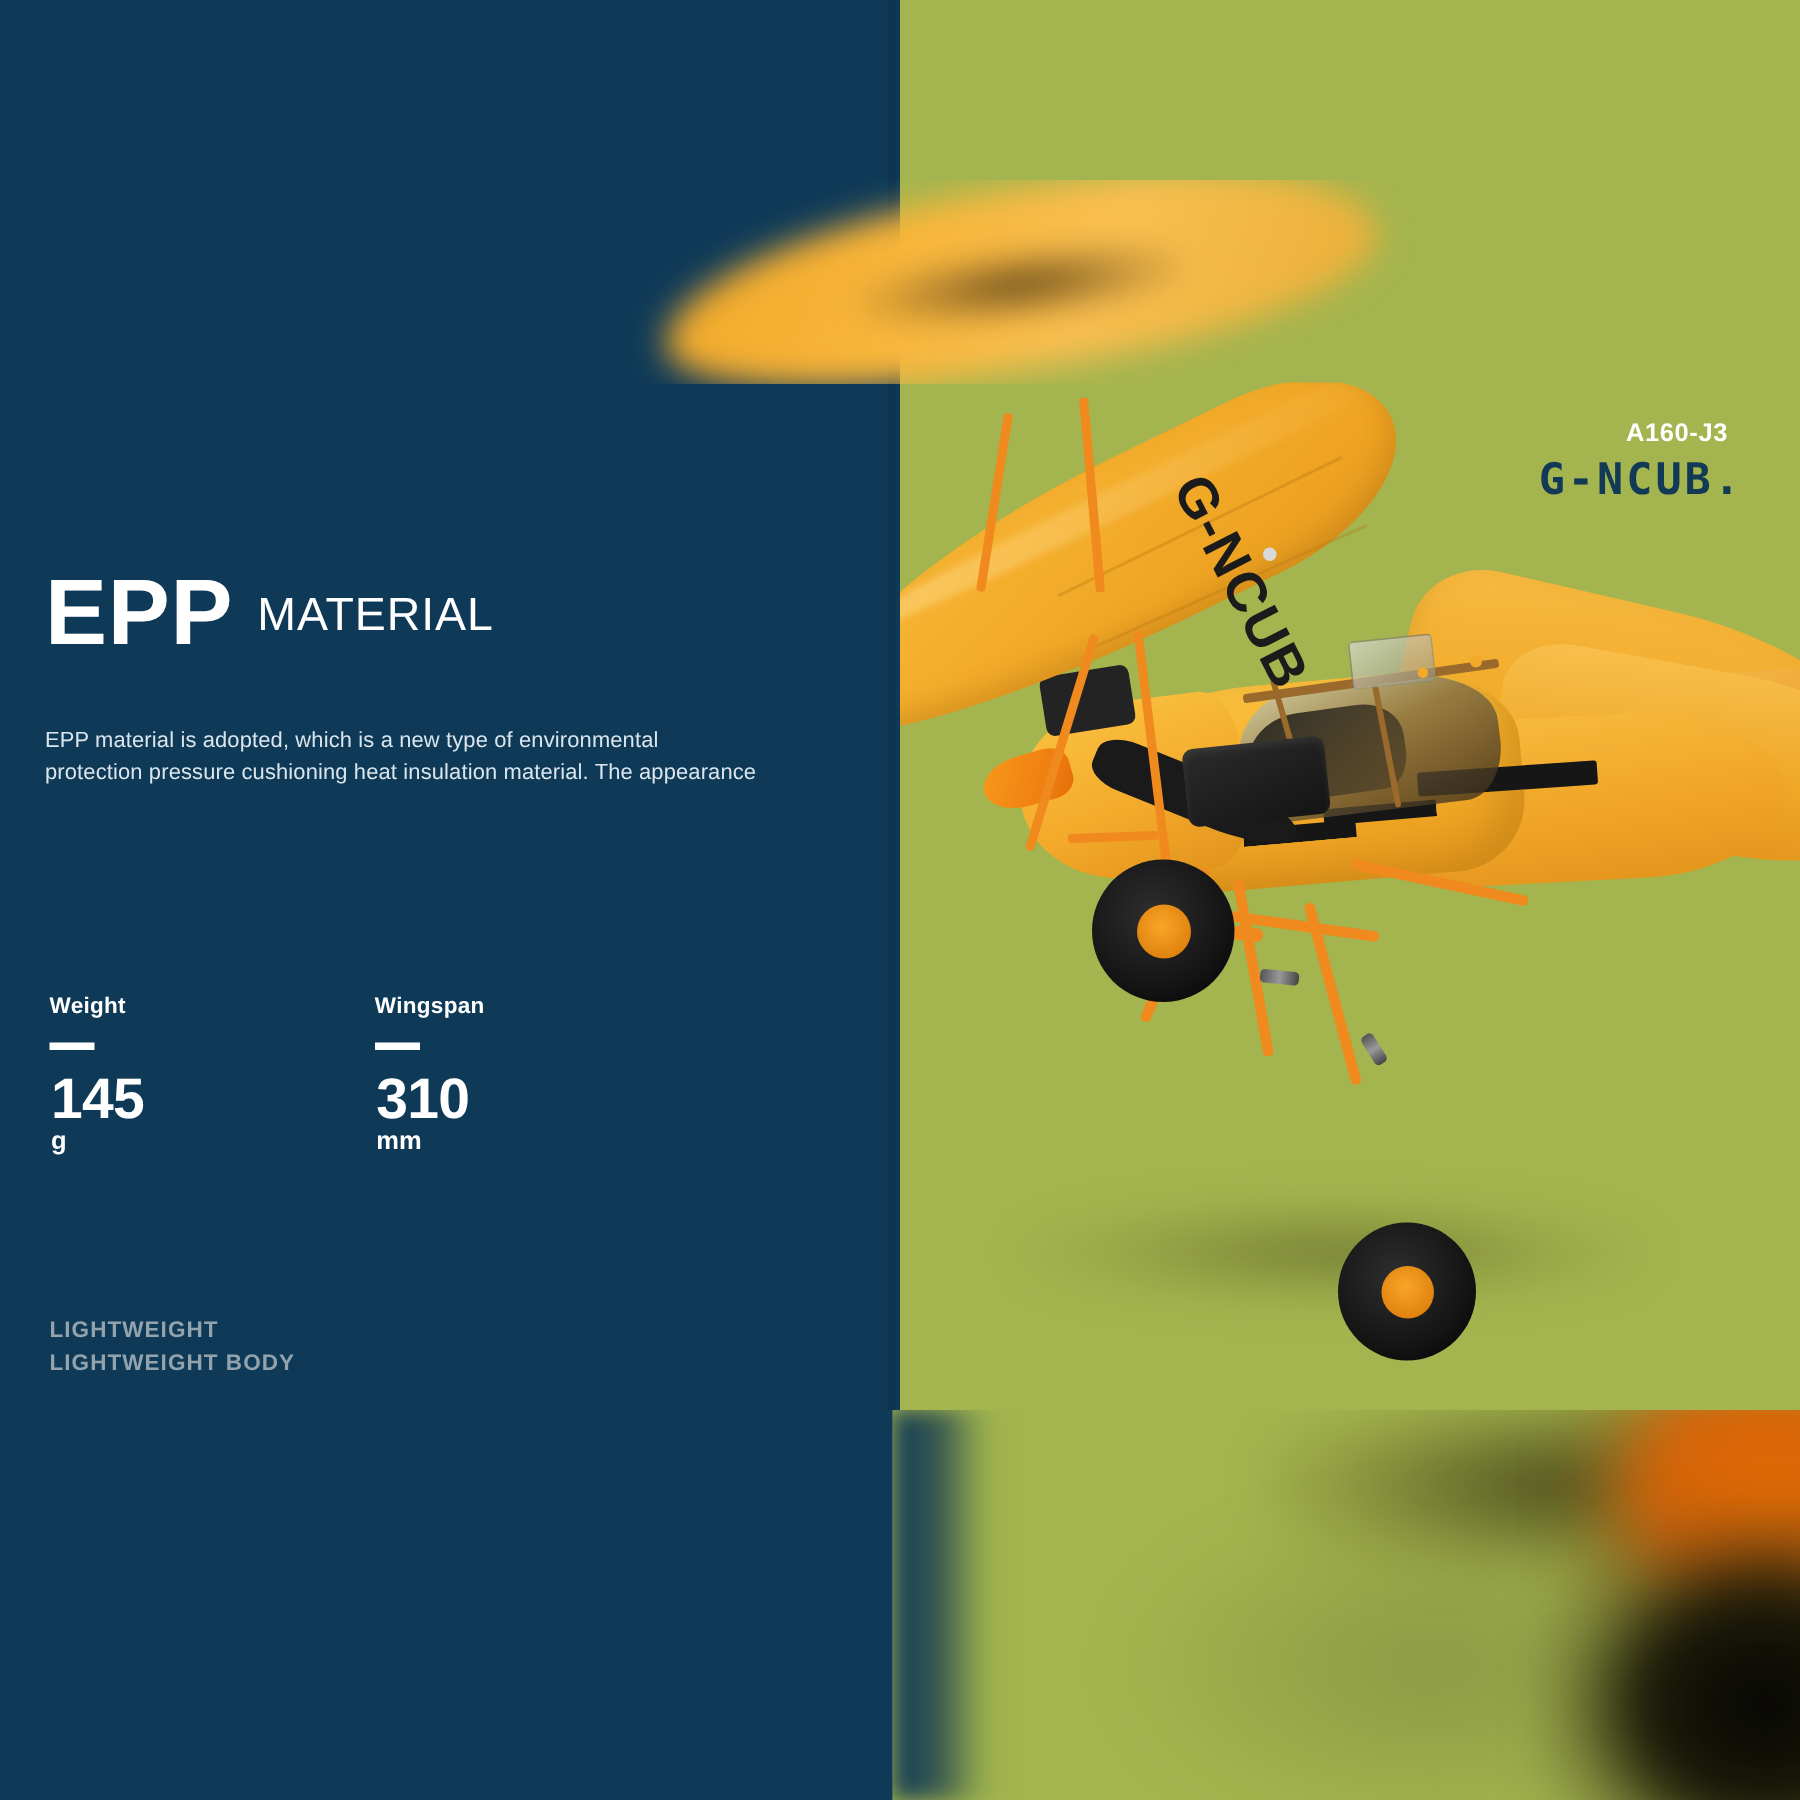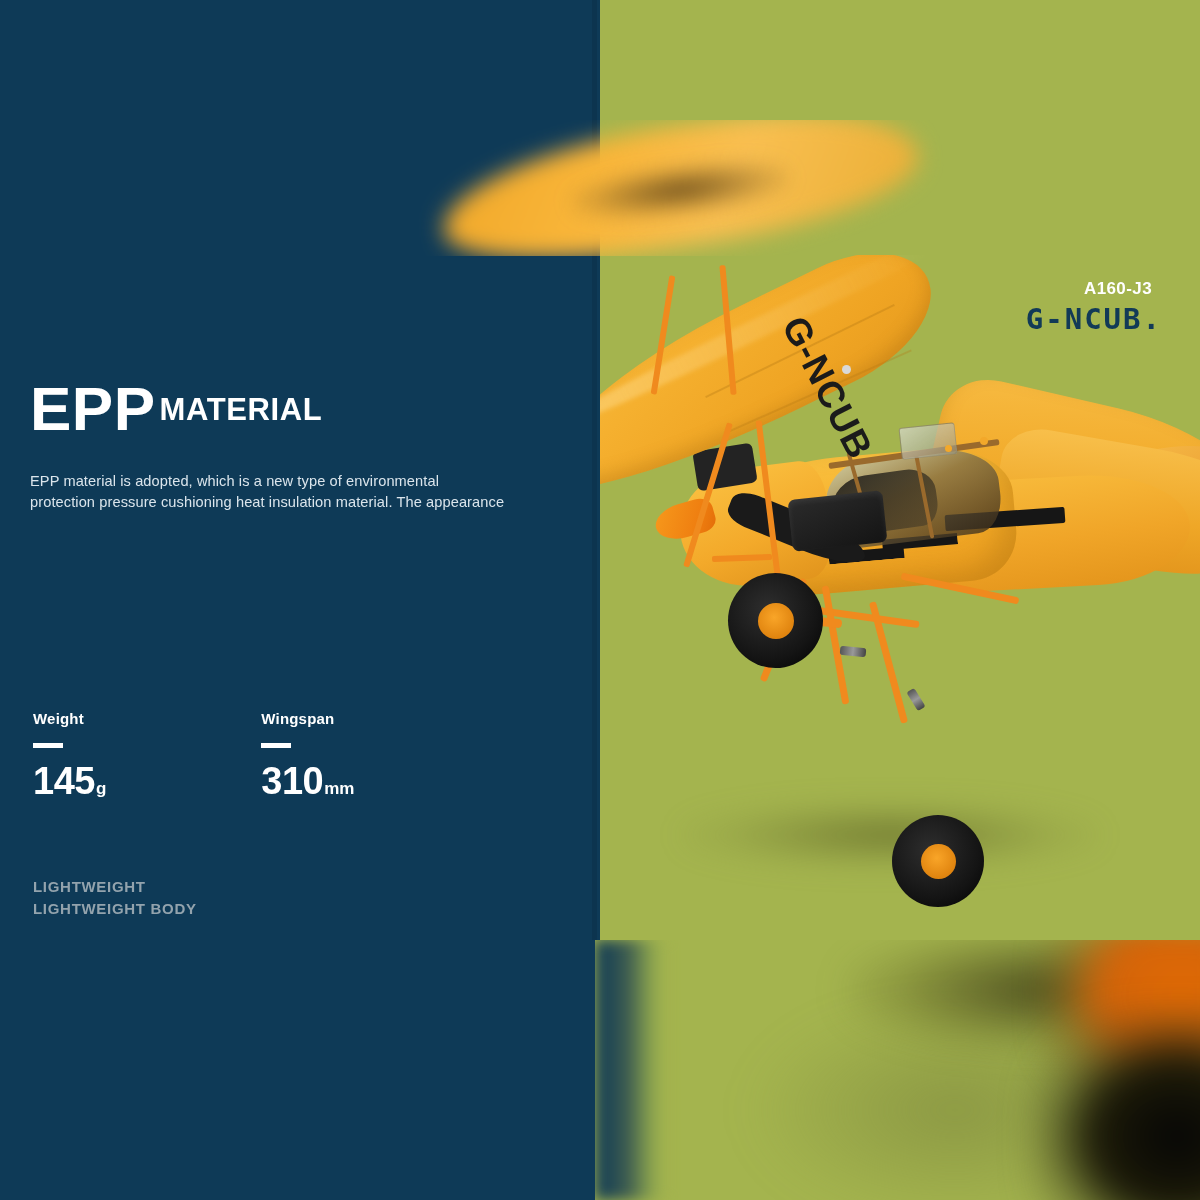--- a/index.html
+++ b/index.html
@@ -69,32 +69,32 @@
     background:radial-gradient(ellipse at 50% 50%,rgba(90,64,22,.85) 0%,rgba(150,110,40,.35) 55%,rgba(240,170,40,0) 80%);
     filter:blur(9px);transform:rotate(-7deg);
   }
 
   
   .heading{
     position:absolute;left:30px;top:378px;display:flex;align-items:center;
     color:#ffffff;white-space:nowrap;
   }
   .heading .h-main{font-size:62px;font-weight:bold;letter-spacing:.5px;line-height:1;}
-  .heading .h-sub{font-size:31px;font-weight:700;letter-spacing:.6px;margin-left:4px;line-height:1;}
+  .heading .h-sub{font-size:31px;font-weight:400;letter-spacing:.6px;margin-left:16px;line-height:1;}
 
   .body-copy{
-    position:absolute;left:30px;top:471px;width:560px;
+    position:absolute;left:30px;top:484px;width:560px;
     color:#dbe5ec;font-size:14.6px;line-height:20.5px;letter-spacing:.1px;
   }
   .body-copy div{white-space:nowrap;}
 
-  .specs{position:absolute;left:33px;top:662px;display:flex;gap:155px;margin-top:48px;}
+  .specs{position:absolute;left:33px;top:662px;display:flex;gap:155px;}
   .spec-label{color:#ffffff;font-size:15px;font-weight:bold;letter-spacing:.2px;}
   .spec-dash{width:30px;height:5px;background:#ffffff;margin:16px 0 14px 0;}
-  .spec-value{color:#ffffff;font-weight:bold;line-height:1;display:flex;align-items:baseline;}
+  .spec-value{color:#ffffff;font-weight:bold;line-height:1;display:flex;align-items:baseline;flex-direction:column;}
   .spec-value .num{font-size:38px;letter-spacing:-.5px;}
   .spec-value .unit{font-size:17px;margin-left:1px;}
 
   .tagline{
     position:absolute;left:33px;top:876px;color:#93a3ad;
     font-size:15px;font-weight:bold;line-height:22px;letter-spacing:.7px;
   }
 
   
   .model-code{

